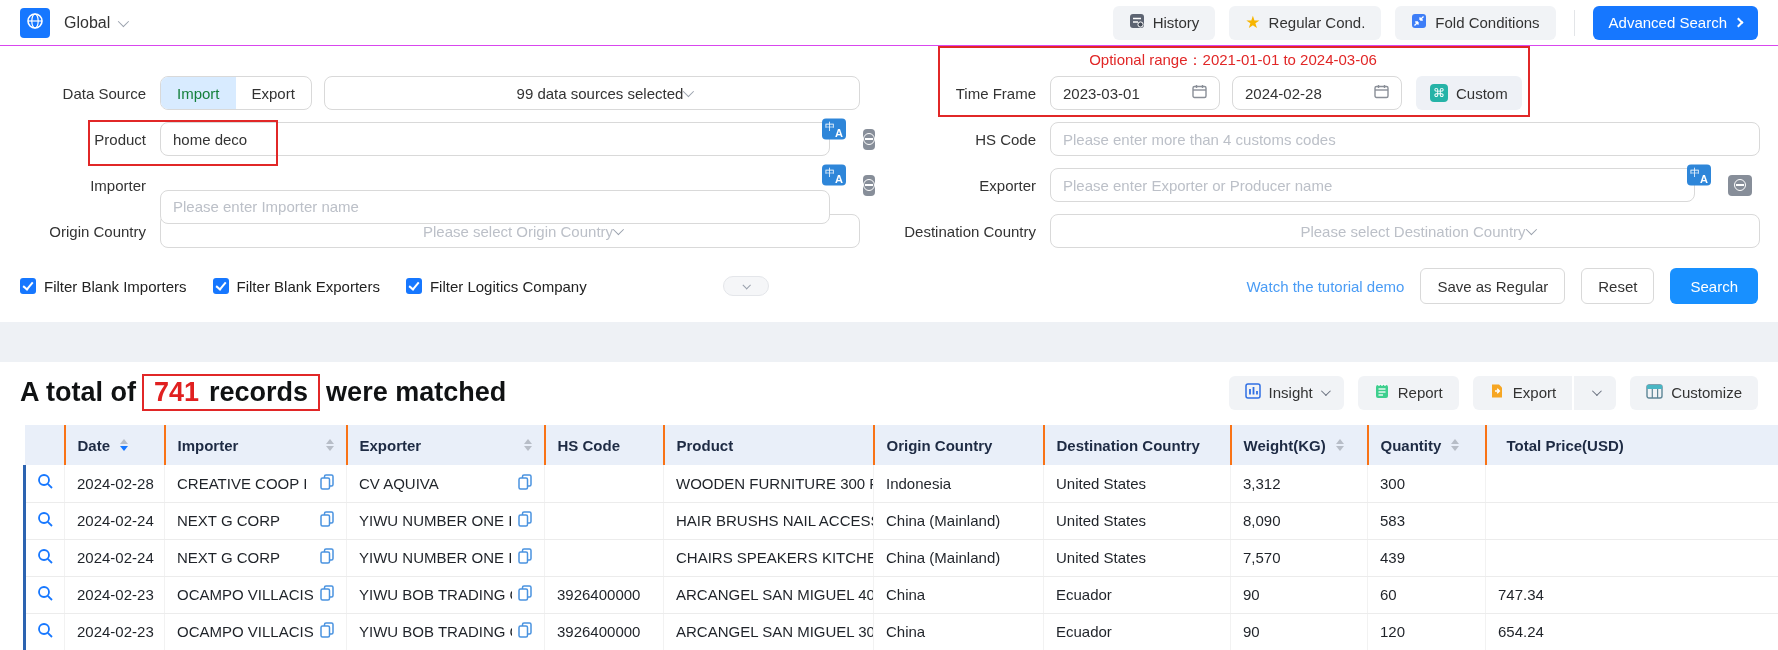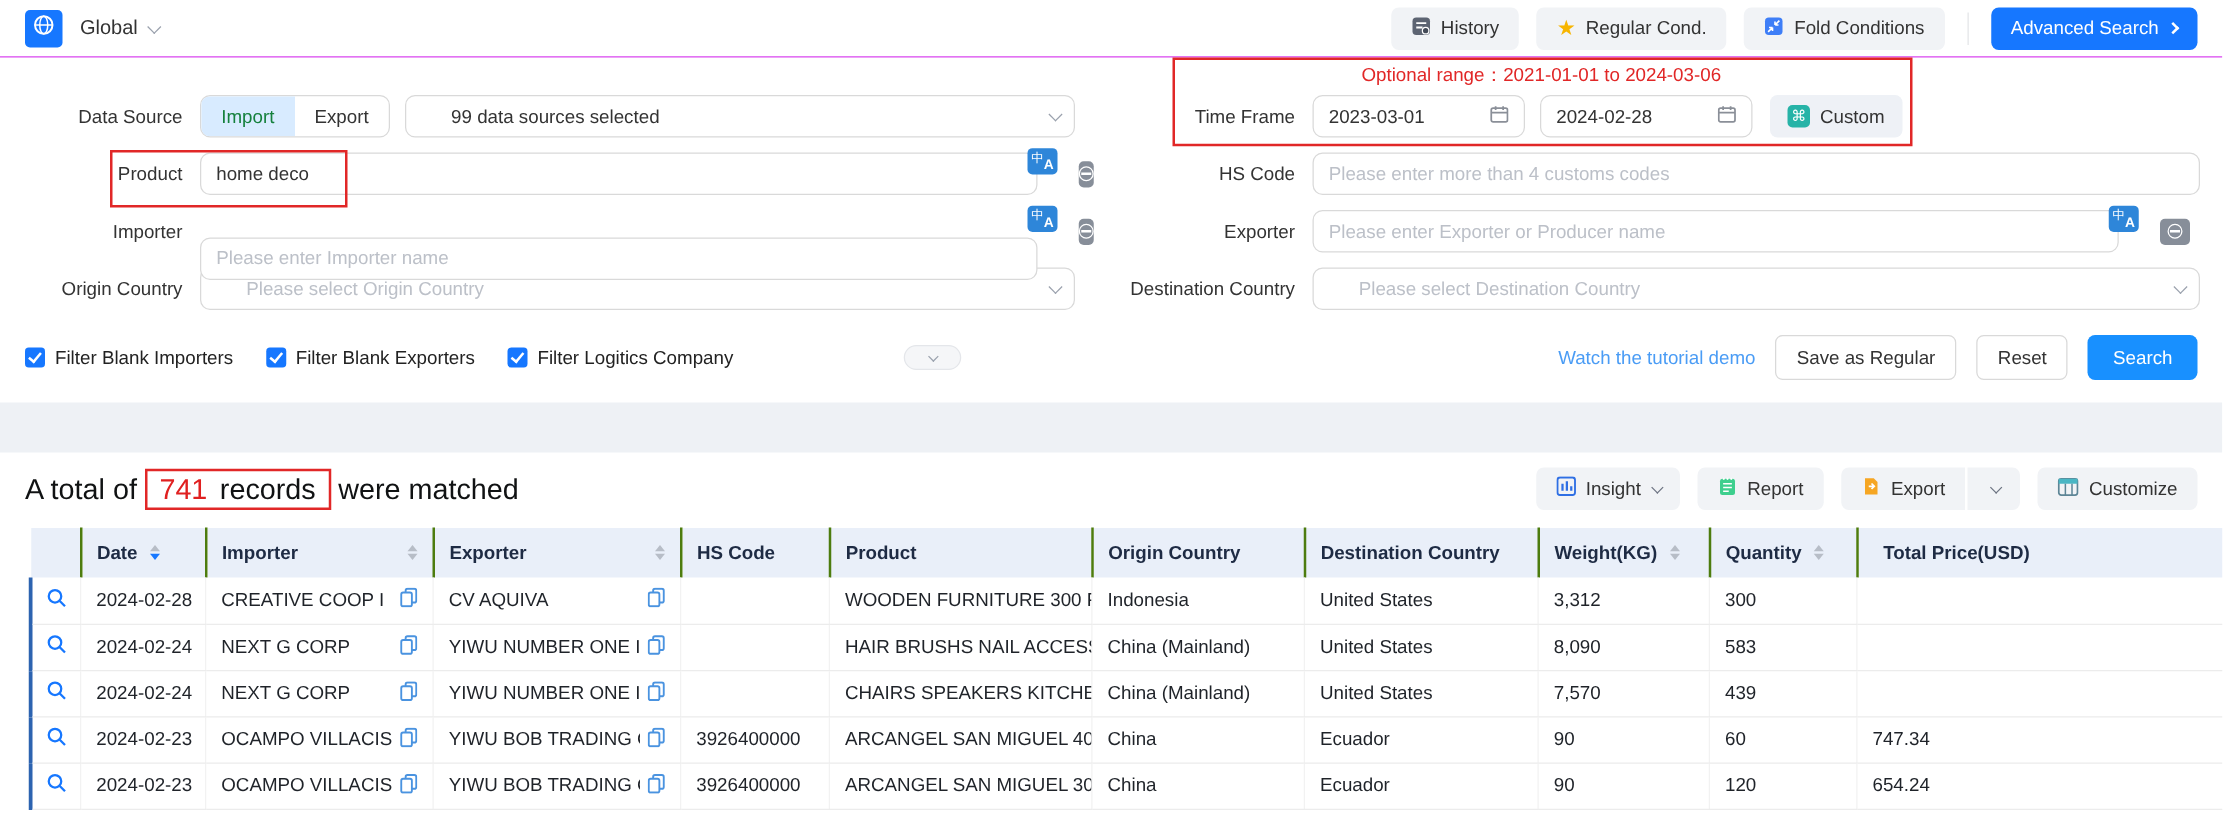--- a/index.html
+++ b/index.html
@@ -22,21 +22,21 @@
   .form { position:relative; padding-top:30px; }
   .fr { display:flex; align-items:center; height:34px; margin-bottom:12px; }
   .lbl { width:160px; text-align:right; padding-right:14px; font-size:15px; color:#333; white-space:nowrap;padding-left:16px; }
   .lbl-r { width:190px; text-align:right; padding-right:14px; font-size:15px; color:#333; white-space:nowrap; }
   .fwrap { width:700px; display:flex; align-items:center; }
   .fwrap-r { width:710px; display:flex; align-items:center; }
   .seg { display:flex; height:34px; border:1px solid #d9d9d9; border-radius:8px; overflow:hidden; background:#fff; }
   .seg-item { display:flex; align-items:center; padding:0 16px; font-size:15px; color:#333; cursor:pointer; }
   .seg-item.on { background:#d8ebff; color:#15803d; }
   .sel, .inp, .dinp { height:34px; border:1px solid #d9d9d9; border-radius:8px; background:#fff; display:flex; align-items:center; padding:0 12px; font-size:15px; color:#333; }
-  .sel { justify-content:space-between; cursor:pointer;padding-left:36px; }
+  .sel { justify-content:center; cursor:pointer;padding-left:36px; }
   .ph { color:#bcc0c8; }
   input.real { height:34px; border:1px solid #d9d9d9; border-radius:8px; font-size:15px; color:#333; padding:0 36px 0 12px; font-family:"Liberation Sans",sans-serif; outline:none; }
   input.real::placeholder { color:#bcc0c8; }
   .inp-shell { position:relative; display:flex; align-items:center; }
   .in-icon { position:absolute; right:8px; top:50%; transform:translateY(-50%); }
   .tr-icon { width:24px; height:21px; background:#2e86d9; border-radius:4px; position:relative; color:#fff; }
   .tr-icon .zh { position:absolute; left:3px; top:1px; font-size:10px; }
   .tr-icon .en { position:absolute; right:3px; bottom:1px; font-size:11px; font-weight:bold; }
   .exc-icon { width:24px; height:21px; background:#878e99; border-radius:4px; display:flex; align-items:center; justify-content:center; margin-left:9px; cursor:pointer; }
   .exc-c { width:12px; height:12px; border:1.6px solid #fff; border-radius:50%; position:relative; }
@@ -58,32 +58,32 @@
   .collapse-pill .chev { width:6px; height:6px; transform:rotate(45deg) translateY(-1px); }
   .f-right { margin-left:auto; display:flex; align-items:center; gap:16px; }
   .link { color:#4a9cf5; font-size:15px; cursor:pointer; }
   .btn-o { height:36px; padding:0 16px; border:1px solid #d9d9d9; border-radius:6px; background:#fff; font-size:15px; color:#333; display:inline-flex; align-items:center; cursor:pointer; }
   .btn-search { height:36px; padding:0 20px; border-radius:6px; background:#1890ff; color:#fff; font-size:15px; display:inline-flex; align-items:center; cursor:pointer; }
 
   .band { height:40px; background:#eef1f5; }
 
   
   .res-head { display:flex; align-items:center; padding:12px 20px 8px 20px; }
-  .title { font-size:23px; font-weight:normal; color:#101213; display:flex; align-items:center; white-space:nowrap; }
+  .title { font-size:27px; font-weight:bold; color:#101213; display:flex; align-items:center; white-space:nowrap; }
   .count-box { display:inline-flex; align-items:center; border:2px solid #e12727; padding:1px 10px; margin:0 6px; gap:10px; }
   .count { color:#e02020; }
   .res-btns { margin-left:auto; display:flex; align-items:center; gap:14px; }
   .caret-mini { width:7px; height:7px; border-right:1.6px solid #6b7280; border-bottom:1.6px solid #6b7280; transform:rotate(45deg) translateY(-2px); display:inline-block; }
   .exp-group { display:flex; align-items:center; gap:2px; }
   .exp-caret { width:42px; height:34px; background:#f1f3f6; border-radius:0 6px 6px 0; display:flex; align-items:center; justify-content:center; cursor:pointer; }
   .exp-main { border-radius:6px 0 0 6px; }
 
   
   table { border-collapse:collapse; table-layout:fixed; width:1755px; margin-left:23px; margin-top:6px; }
-  thead th { background:#e9eff9; height:40px; font-size:15px; font-weight:bold; color:#1e2b44; text-align:left; padding:0 12px; border-right:2px solid #4d7c0f; white-space:nowrap; overflow:hidden; }
+  thead th { background:#e9eff9; height:40px; font-size:15px; font-weight:bold; color:#1e2b44; text-align:left; padding:0 12px; border-right:2px solid #f97316; white-space:nowrap; overflow:hidden; }
   thead th:last-child { border-right:none;padding-left:20px; }
   tbody td { height:37px; background:#fff; border-bottom:1px solid #ececec; border-right:1px solid #f2f2f2; padding:0 12px; font-size:15px; color:#1f2329; white-space:nowrap; overflow:hidden; }
   tbody td:last-child { border-right:none;margin-top:20px; }
   tbody td.det { padding:0; text-align:center; border-left:3px solid #2c63b0; cursor:pointer; }
   .cellflex { display:flex; align-items:center; }
   .cellflex .tx { flex:1; overflow:hidden; text-overflow:clip; white-space:nowrap; }
   .sorter { display:inline-flex; flex-direction:column; gap:2px; margin-left:10px; vertical-align:middle; cursor:pointer; }
   .car-up { width:0; height:0; border-left:4px solid transparent; border-right:4px solid transparent; border-bottom:5px solid #b7bdc7; }
   .car-dn { width:0; height:0; border-left:4px solid transparent; border-right:4px solid transparent; border-top:5px solid #b7bdc7; }
   .car-dn.active { border-top-color:#1677ff; }

